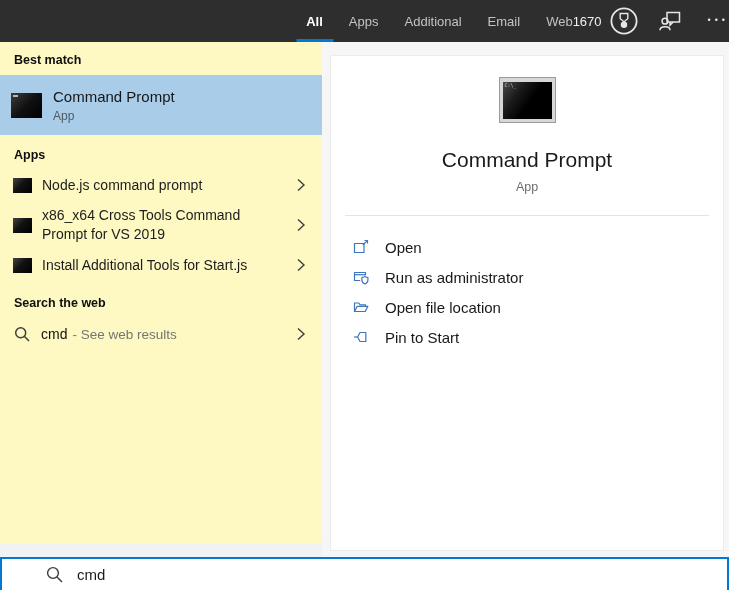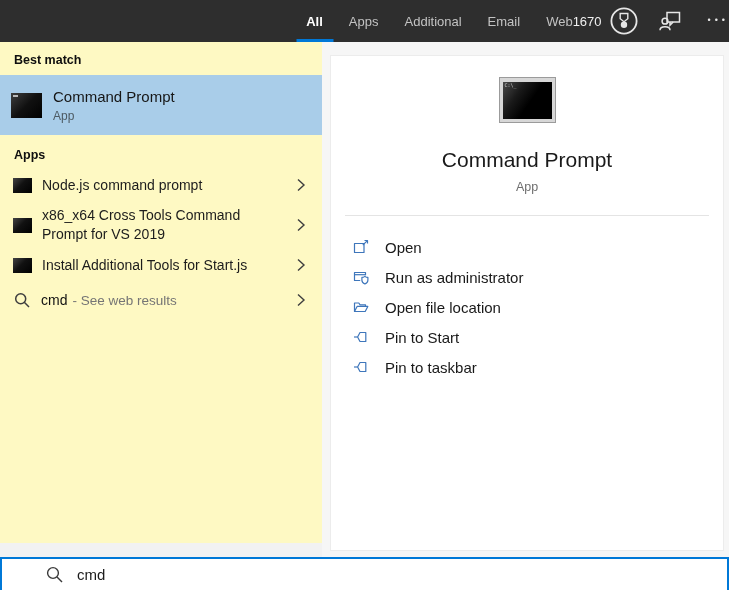--- a/index.html
+++ b/index.html
@@ -153,20 +153,21 @@
       <div class="row app-row">
         <span class="term-sm"></span>
         <span class="app-label">Install Additional Tools for Start.js</span>
         <span class="chev">
           <svg width="10" height="14" viewBox="0 0 10 14" fill="none" stroke="#3f3f3f" stroke-width="1.4">
               <polyline points="2,1.5 8,7 2,12.5"></polyline>
             </svg>
         </span>
       </div>
 
+      <div class="sec-header web">Search the web</div>
 
       <div class="row web-row">
         <span class="mag">
           <svg width="16" height="16" viewBox="0 0 16 16" fill="none" stroke="#3f3f3f" stroke-width="1.5">
             <circle cx="6.7" cy="6.7" r="5"></circle>
               <line x1="10.3" y1="10.3" x2="15" y2="15"></line>
           </svg>
         </span>
         <span class="q-text">cmd</span>
         <span class="q-hint">- See web results</span>
@@ -223,29 +224,20 @@
             <span class="lbl">Open file location</span>
           </li>
           <li class="action">
             <span class="ic">
               <svg width="16" height="16" viewBox="0 0 16 16" fill="none" stroke="#3e76bb" stroke-width="1.2" stroke-linejoin="round">
                 <line x1="1" y1="8" x2="4.6" y2="8"></line>
                 <path d="M7,3.5 L12.8,3.5 L12.8,12.5 L7,12.5 L4.6,8 Z"></path>
               </svg>
             </span>
             <span class="lbl">Pin to Start</span>
-          </li>
-          <li class="action">
-            <span class="ic">
-              <svg width="16" height="16" viewBox="0 0 16 16" fill="none" stroke="#3e76bb" stroke-width="1.2" stroke-linejoin="round">
-                <line x1="1" y1="8" x2="4.6" y2="8"></line>
-                <path d="M7,3.5 L12.8,3.5 L12.8,12.5 L7,12.5 L4.6,8 Z"></path>
-              </svg>
-            </span>
-            <span class="lbl">Pin to taskbar</span>
           </li>
         </ul>
       </div>
     </div>
   </div>
 
   <div class="searchbar">
     <span class="mag">
       <svg width="17" height="17" viewBox="0 0 17 17" fill="none" stroke="#3a3a3a" stroke-width="1.4">
         <circle cx="7" cy="7" r="5.4"></circle>

